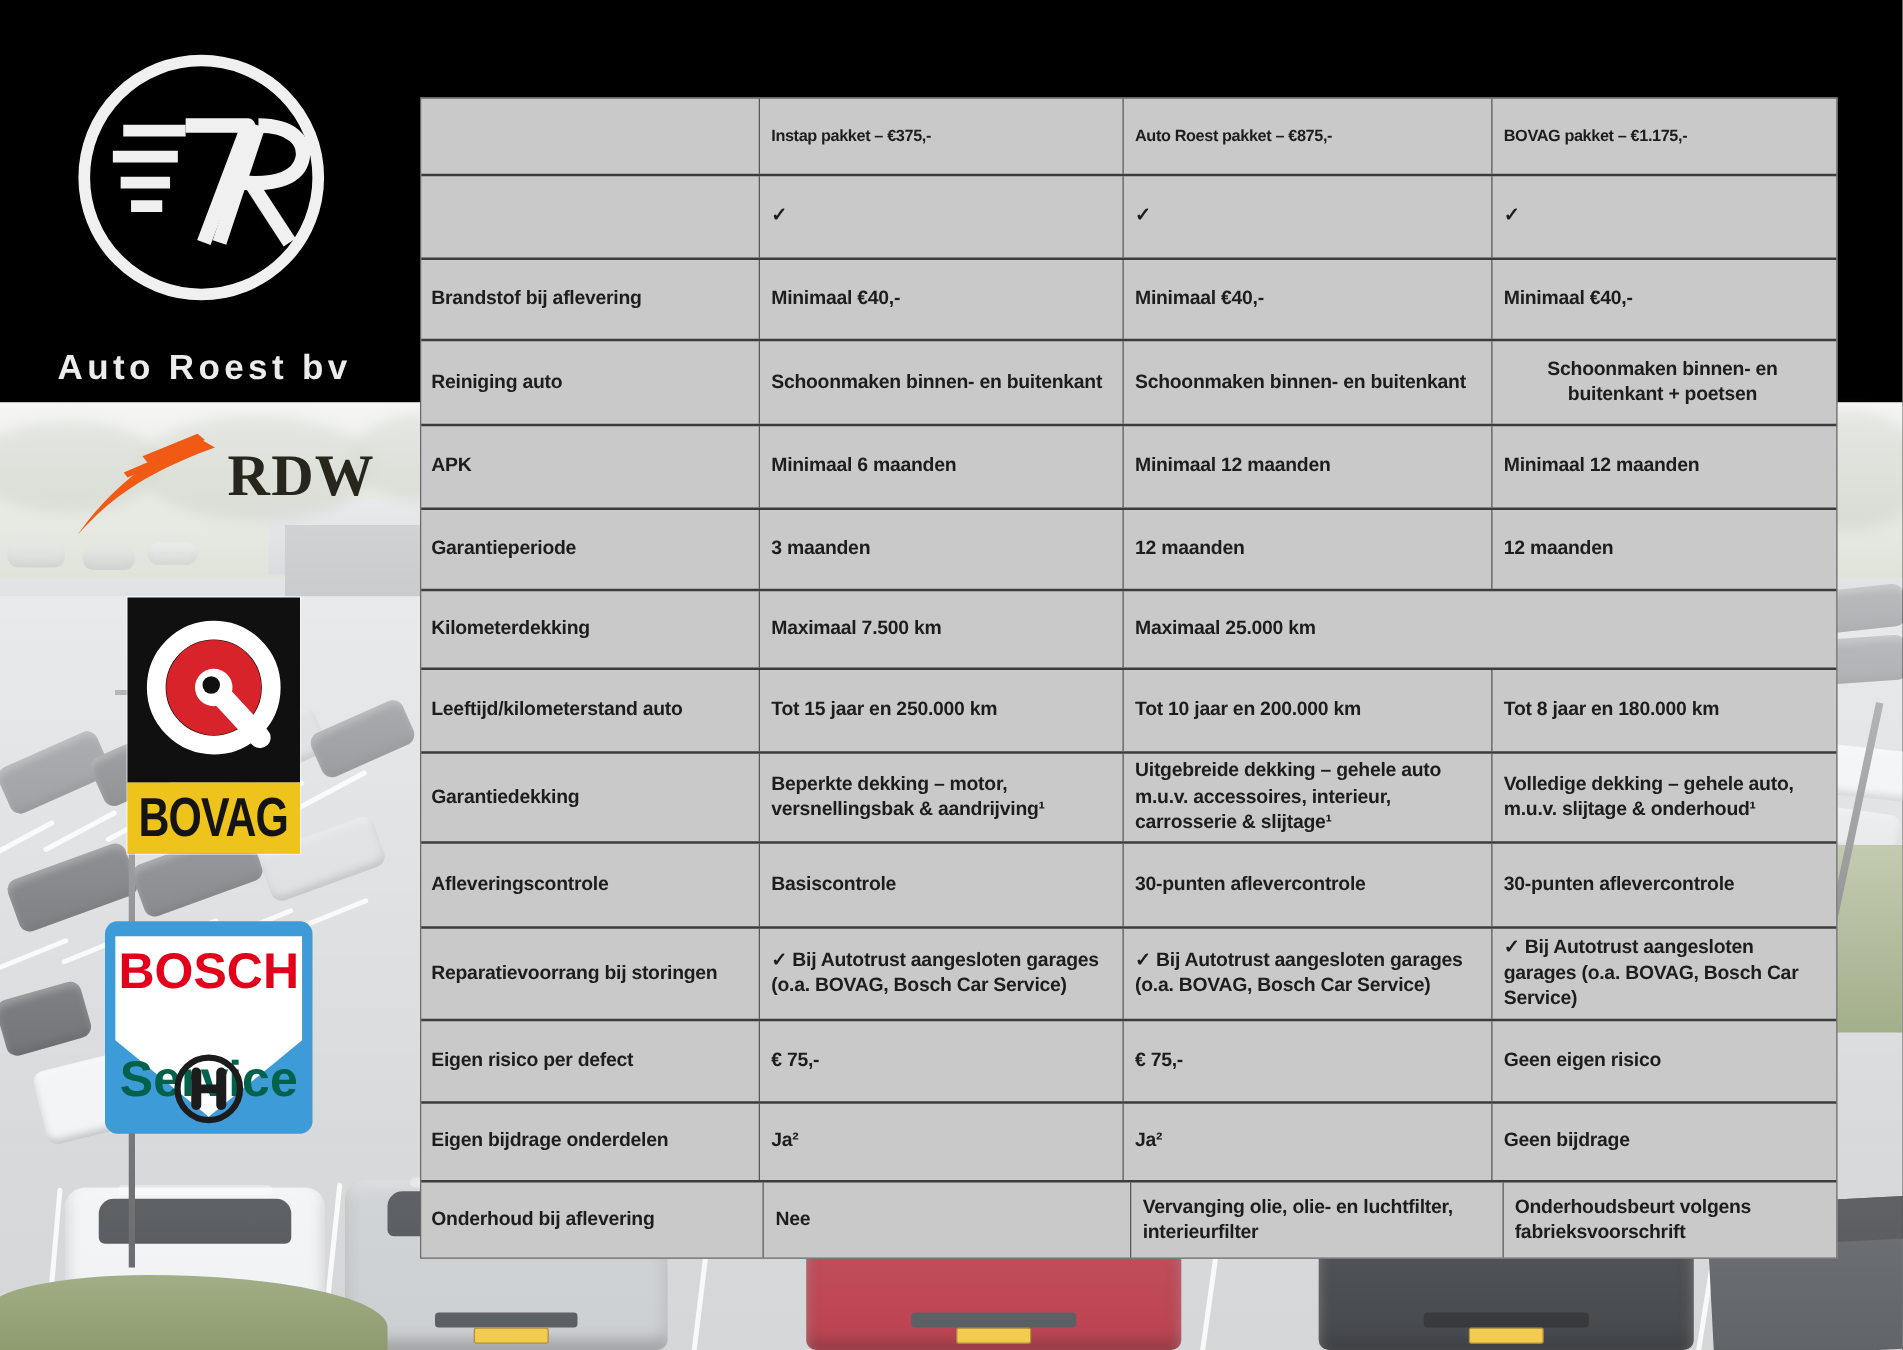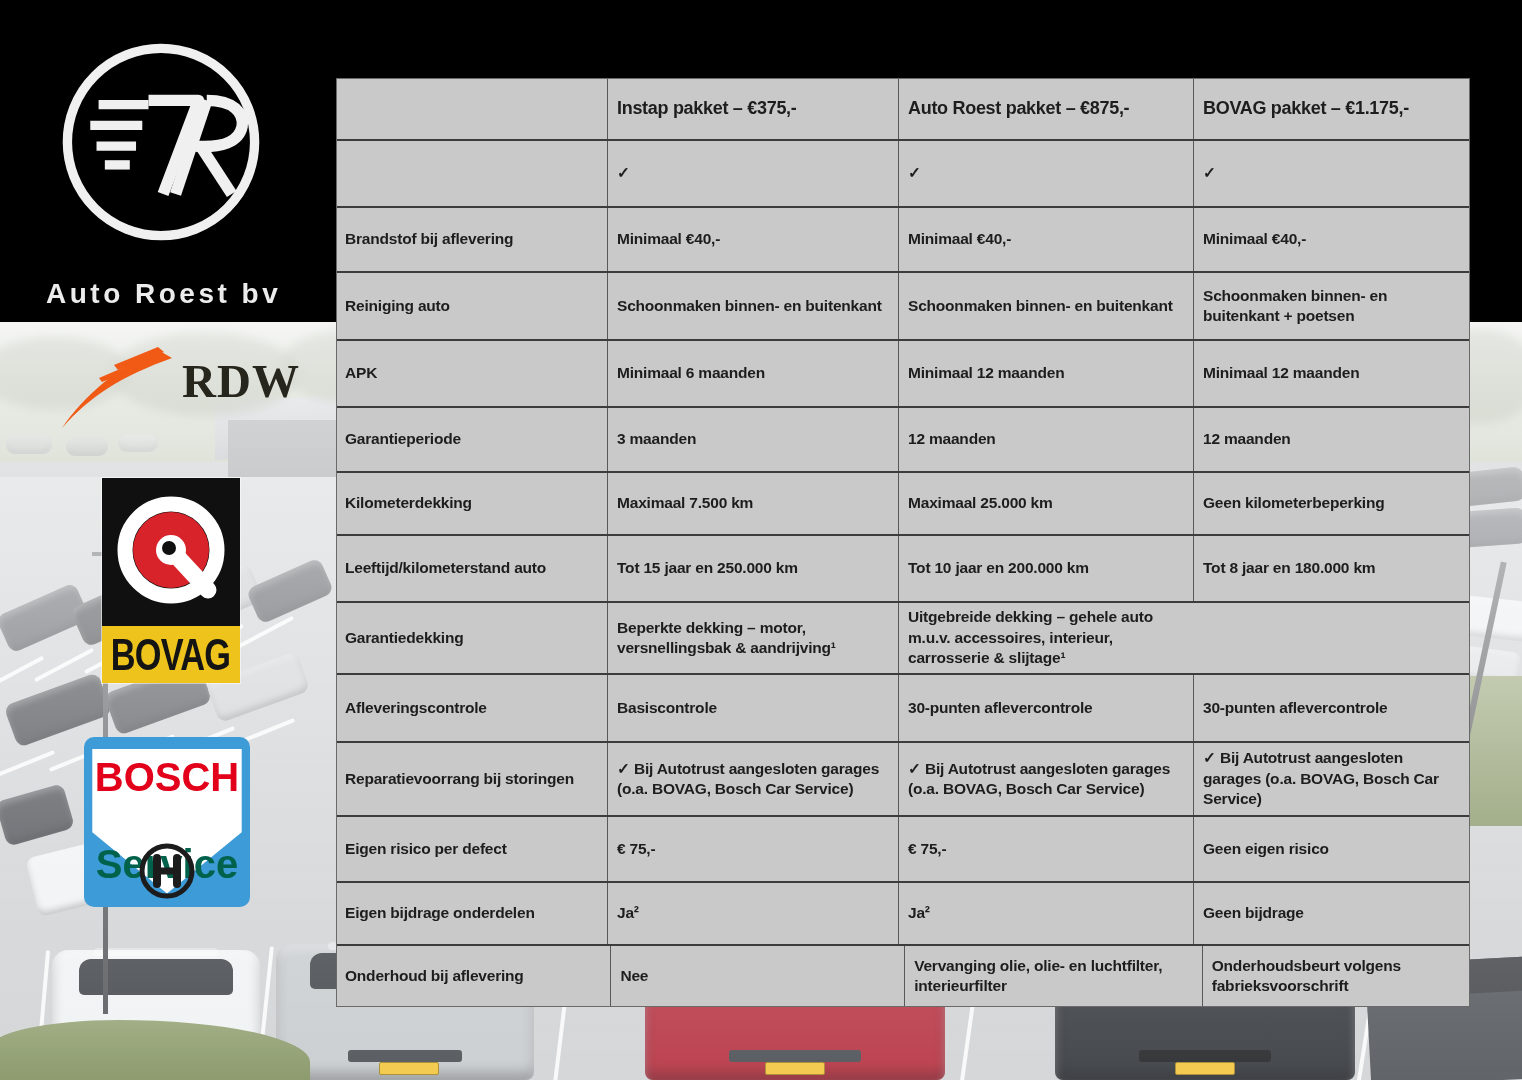--- a/index.html
+++ b/index.html
@@ -68,21 +68,21 @@
     background:var(--table-bg,#c9c9c9);border:1px solid #6a6a6a;
     color:#1d1d1d;font-weight:bold;letter-spacing:-.2px;}
   .trow{display:flex;box-sizing:border-box;border-top:2px solid #3c3c3c;}
   .trow.thead{border-top:none;height:60px;}
   .tcell{box-sizing:border-box;border-left:1px solid #585858;display:flex;align-items:center;
     padding:4px 12px 4px 9px;font-size:15.5px;line-height:1.32;}
   .tcell:first-child{border-left:none;padding-left:8px;width:270px;white-space:nowrap;}
   .tcell:nth-child(2){width:291px;}
   .tcell:nth-child(3){width:295px;}
   .tcell:nth-child(4){width:276px;}
-  .thead .tcell{font-size:18px;letter-spacing:-.3px;}
+  .thead .tcell{font-size:13px;letter-spacing:-.3px;}
 </style>
 </head>
 <body>
 
 <div id="photo">
   <div class="field"></div>
   <div class="road"></div>
   <div class="roof"></div>
   <div class="wall"></div>
   <div class="glass"></div>
@@ -250,145 +250,145 @@
         <div class="tcell">
           <span>Minimaal €40,-</span>
         </div>
         <div class="tcell">
           <span>Minimaal €40,-</span>
         </div>
         <div class="tcell">
           <span>Minimaal €40,-</span>
         </div>
       </div>
+      <div class="trow" style="height: 68px; text-align: center;">
+        <div class="tcell">
+          <span>Reiniging auto</span>
+        </div>
+        <div class="tcell">
+          <span>Schoonmaken binnen- en buitenkant</span>
+        </div>
+        <div class="tcell">
+          <span>Schoonmaken binnen- en buitenkant</span>
+        </div>
+        <div class="tcell">
+          <span>Schoonmaken binnen- en buitenkant + poetsen</span>
+        </div>
+      </div>
+      <div class="trow" style="height: 67px;">
+        <div class="tcell">
+          <span>APK</span>
+        </div>
+        <div class="tcell">
+          <span>Minimaal 6 maanden</span>
+        </div>
+        <div class="tcell">
+          <span>Minimaal 12 maanden</span>
+        </div>
+        <div class="tcell">
+          <span>Minimaal 12 maanden</span>
+        </div>
+      </div>
+      <div class="trow" style="height: 65px;">
+        <div class="tcell">
+          <span>Garantieperiode</span>
+        </div>
+        <div class="tcell">
+          <span>3 maanden</span>
+        </div>
+        <div class="tcell">
+          <span>12 maanden</span>
+        </div>
+        <div class="tcell">
+          <span>12 maanden</span>
+        </div>
+      </div>
+      <div class="trow" style="height: 63px;">
+        <div class="tcell">
+          <span>Kilometerdekking</span>
+        </div>
+        <div class="tcell">
+          <span>Maximaal 7.500 km</span>
+        </div>
+        <div class="tcell">
+          <span>Maximaal 25.000 km</span>
+        </div>
+      </div>
+      <div class="trow" style="height: 67px;">
+        <div class="tcell">
+          <span>Leeftijd/kilometerstand auto</span>
+        </div>
+        <div class="tcell">
+          <span>Tot 15 jaar en 250.000 km</span>
+        </div>
+        <div class="tcell">
+          <span>Tot 10 jaar en 200.000 km</span>
+        </div>
+        <div class="tcell">
+          <span>Tot 8 jaar en 180.000 km</span>
+        </div>
+      </div>
+      <div class="trow" style="height: 72px;">
+        <div class="tcell">
+          <span>Garantiedekking</span>
+        </div>
+        <div class="tcell">
+          <span>Beperkte dekking – motor, versnellingsbak &amp; aandrijving¹</span>
+        </div>
+        <div class="tcell">
+          <span>Uitgebreide dekking – gehele auto m.u.v. accessoires, interieur, carrosserie &amp; slijtage¹</span>
+        </div>
+        <div class="tcell">
+          <span>Volledige dekking – gehele auto, m.u.v. slijtage &amp; onderhoud¹</span>
+        </div>
+      </div>
       <div class="trow" style="height: 68px;">
         <div class="tcell">
-          <span>Reiniging auto</span>
-        </div>
-        <div class="tcell">
-          <span>Schoonmaken binnen- en buitenkant</span>
-        </div>
-        <div class="tcell">
-          <span>Schoonmaken binnen- en buitenkant</span>
-        </div>
-        <div class="tcell">
-          <span>Schoonmaken binnen- en buitenkant + poetsen</span>
-        </div>
-      </div>
-      <div class="trow" style="height: 67px;">
-        <div class="tcell">
-          <span>APK</span>
-        </div>
-        <div class="tcell">
-          <span>Minimaal 6 maanden</span>
-        </div>
-        <div class="tcell">
-          <span>Minimaal 12 maanden</span>
-        </div>
-        <div class="tcell">
-          <span>Minimaal 12 maanden</span>
-        </div>
-      </div>
-      <div class="trow" style="height: 65px;">
-        <div class="tcell">
-          <span>Garantieperiode</span>
-        </div>
-        <div class="tcell">
-          <span>3 maanden</span>
-        </div>
-        <div class="tcell">
-          <span>12 maanden</span>
-        </div>
-        <div class="tcell">
-          <span>12 maanden</span>
+          <span>Afleveringscontrole</span>
+        </div>
+        <div class="tcell">
+          <span>Basiscontrole</span>
+        </div>
+        <div class="tcell">
+          <span>30-punten aflevercontrole</span>
+        </div>
+        <div class="tcell">
+          <span>30-punten aflevercontrole</span>
+        </div>
+      </div>
+      <div class="trow" style="height: 74px;">
+        <div class="tcell">
+          <span>Reparatievoorrang bij storingen</span>
+        </div>
+        <div class="tcell">
+          <span>✓ Bij Autotrust aangesloten garages (o.a. BOVAG, Bosch Car Service)</span>
+        </div>
+        <div class="tcell">
+          <span>✓ Bij Autotrust aangesloten garages (o.a. BOVAG, Bosch Car Service)</span>
+        </div>
+        <div class="tcell">
+          <span>✓ Bij Autotrust aangesloten garages (o.a. BOVAG, Bosch Car Service)</span>
+        </div>
+      </div>
+      <div class="trow" style="height: 66px;">
+        <div class="tcell">
+          <span>Eigen risico per defect</span>
+        </div>
+        <div class="tcell">
+          <span>€ 75,-</span>
+        </div>
+        <div class="tcell">
+          <span>€ 75,-</span>
+        </div>
+        <div class="tcell">
+          <span>Geen eigen risico</span>
         </div>
       </div>
       <div class="trow" style="height: 63px;">
         <div class="tcell">
-          <span>Kilometerdekking</span>
-        </div>
-        <div class="tcell">
-          <span>Maximaal 7.500 km</span>
-        </div>
-        <div class="tcell">
-          <span>Maximaal 25.000 km</span>
-        </div>
-        <div class="tcell">
-          <span>Geen kilometerbeperking</span>
-        </div>
-      </div>
-      <div class="trow" style="height: 67px;">
-        <div class="tcell">
-          <span>Leeftijd/kilometerstand auto</span>
-        </div>
-        <div class="tcell">
-          <span>Tot 15 jaar en 250.000 km</span>
-        </div>
-        <div class="tcell">
-          <span>Tot 10 jaar en 200.000 km</span>
-        </div>
-        <div class="tcell">
-          <span>Tot 8 jaar en 180.000 km</span>
-        </div>
-      </div>
-      <div class="trow" style="height: 72px;">
-        <div class="tcell">
-          <span>Garantiedekking</span>
-        </div>
-        <div class="tcell">
-          <span>Beperkte dekking – motor, versnellingsbak &amp; aandrijving¹</span>
-        </div>
-        <div class="tcell">
-          <span>Uitgebreide dekking – gehele auto m.u.v. accessoires, interieur, carrosserie &amp; slijtage¹</span>
-        </div>
-      </div>
-      <div class="trow" style="height: 68px;">
-        <div class="tcell">
-          <span>Afleveringscontrole</span>
-        </div>
-        <div class="tcell">
-          <span>Basiscontrole</span>
-        </div>
-        <div class="tcell">
-          <span>30-punten aflevercontrole</span>
-        </div>
-        <div class="tcell">
-          <span>30-punten aflevercontrole</span>
-        </div>
-      </div>
-      <div class="trow" style="height: 74px;">
-        <div class="tcell">
-          <span>Reparatievoorrang bij storingen</span>
-        </div>
-        <div class="tcell">
-          <span>✓ Bij Autotrust aangesloten garages (o.a. BOVAG, Bosch Car Service)</span>
-        </div>
-        <div class="tcell">
-          <span>✓ Bij Autotrust aangesloten garages (o.a. BOVAG, Bosch Car Service)</span>
-        </div>
-        <div class="tcell">
-          <span>✓ Bij Autotrust aangesloten garages (o.a. BOVAG, Bosch Car Service)</span>
-        </div>
-      </div>
-      <div class="trow" style="height: 66px;">
-        <div class="tcell">
-          <span>Eigen risico per defect</span>
-        </div>
-        <div class="tcell">
-          <span>€ 75,-</span>
-        </div>
-        <div class="tcell">
-          <span>€ 75,-</span>
-        </div>
-        <div class="tcell">
-          <span>Geen eigen risico</span>
-        </div>
-      </div>
-      <div class="trow" style="height: 63px;">
-        <div class="tcell">
           <span>Eigen bijdrage onderdelen</span>
         </div>
         <div class="tcell">
           <span>Ja²</span>
         </div>
         <div class="tcell">
           <span>Ja²</span>
         </div>
         <div class="tcell">
           <span>Geen bijdrage</span>

